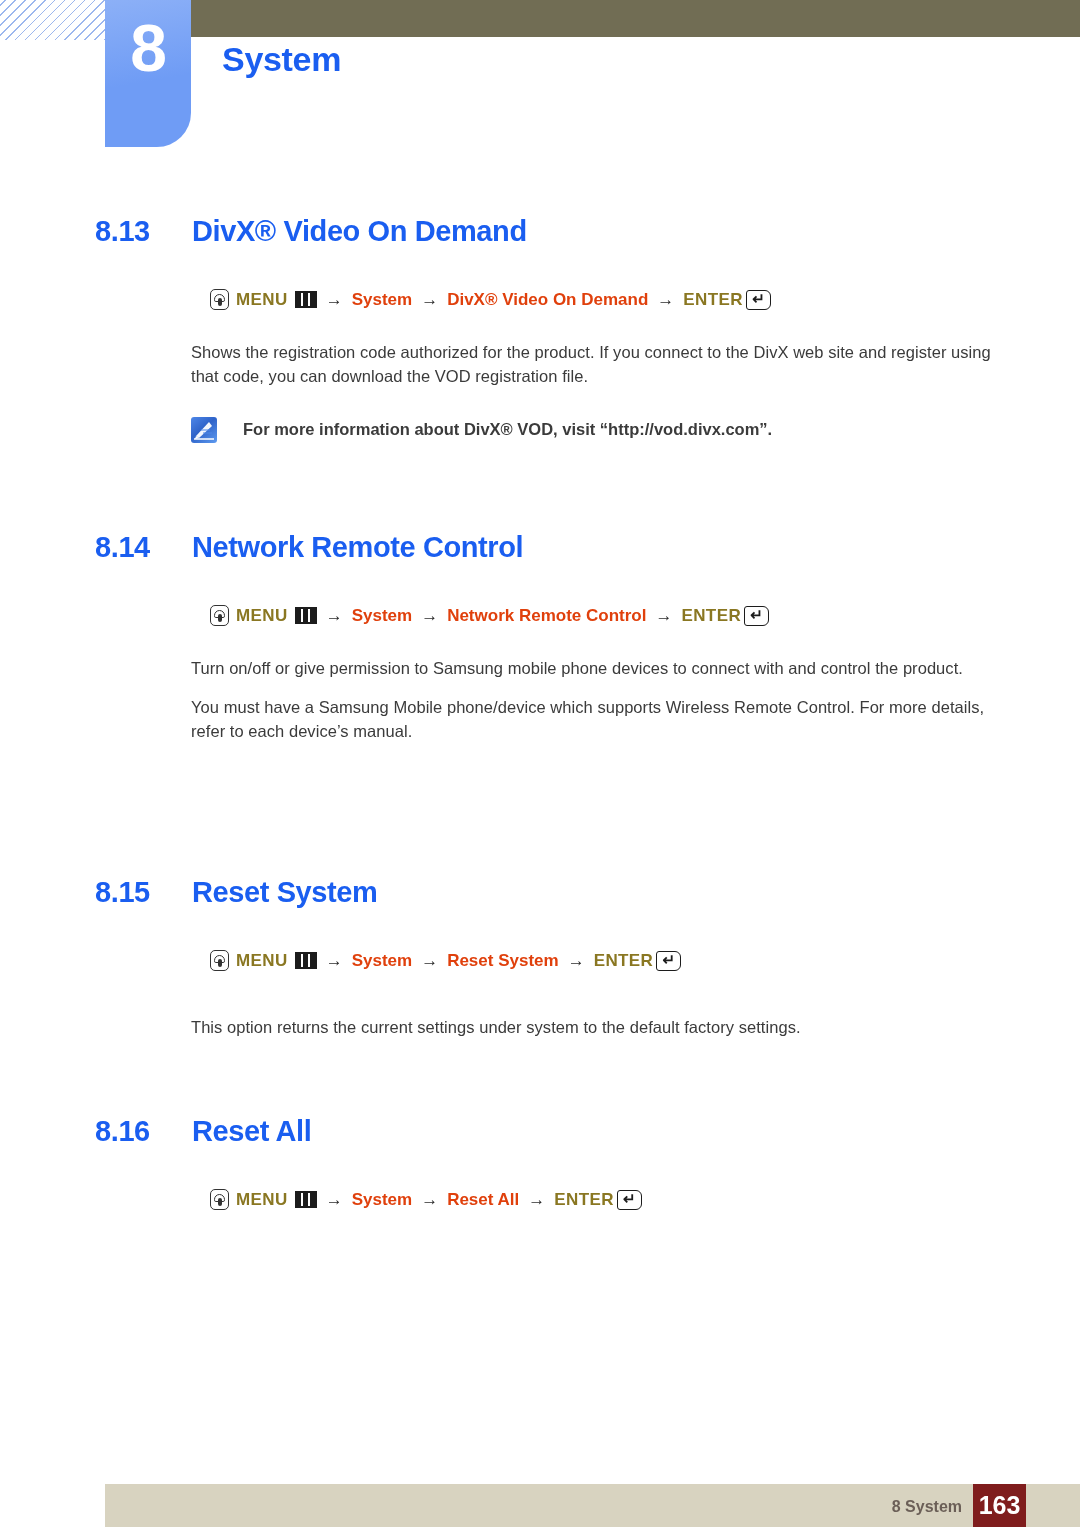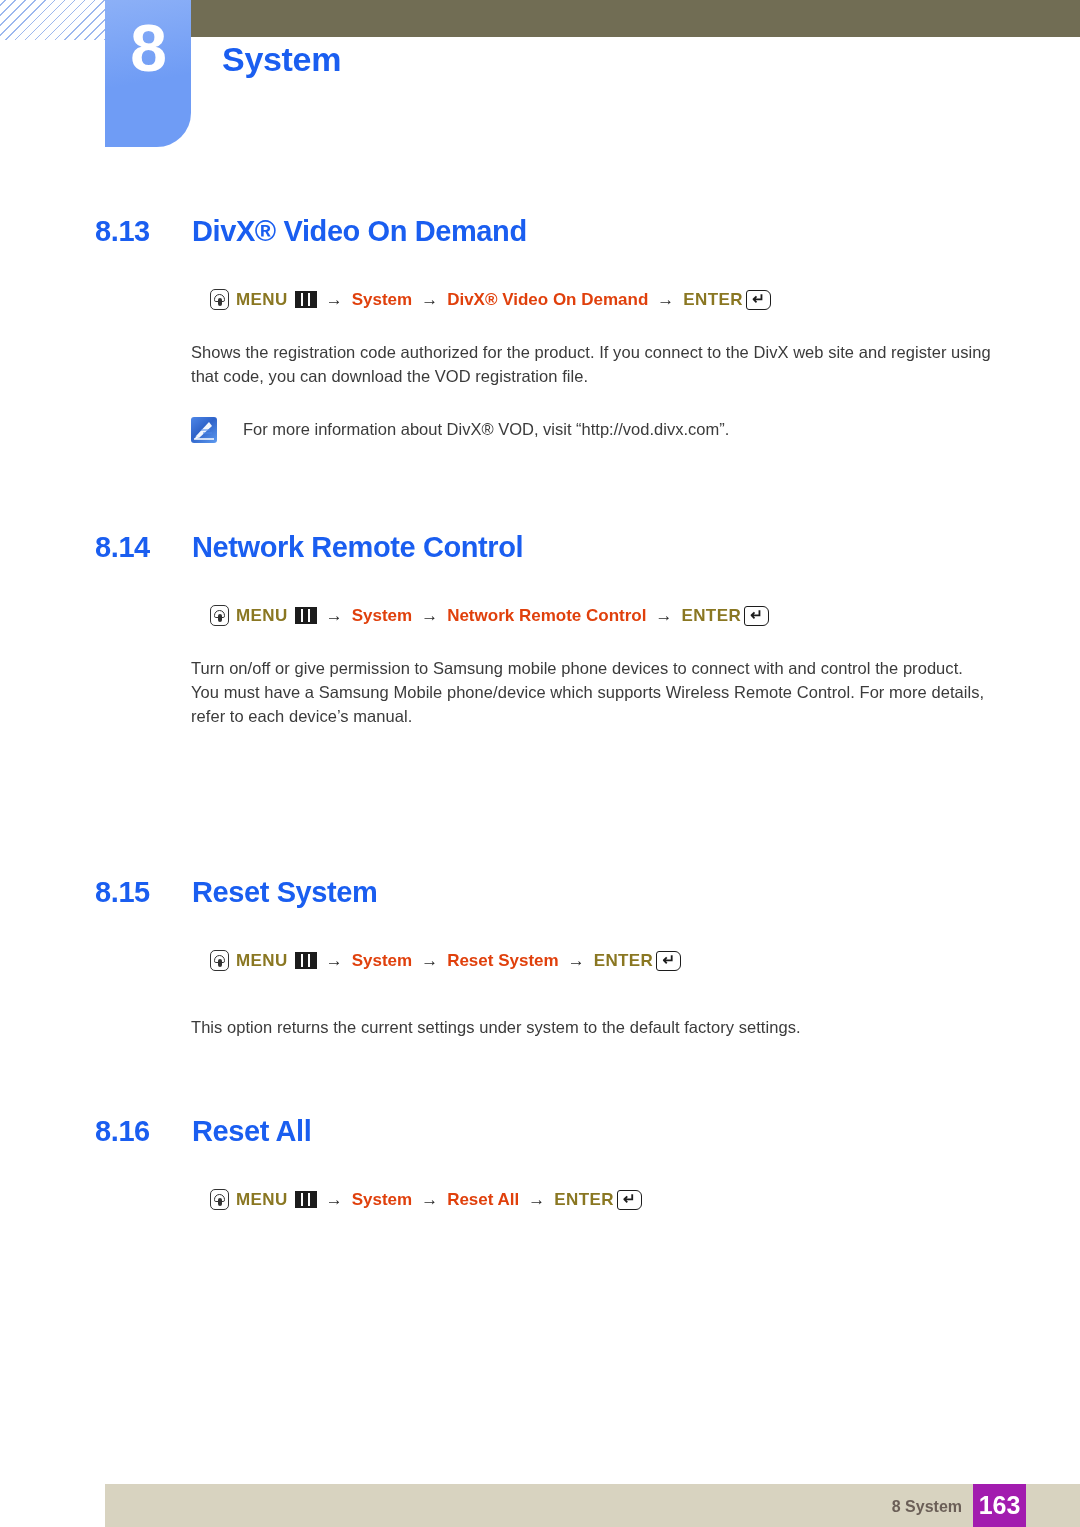--- a/index.html
+++ b/index.html
@@ -209,21 +209,21 @@
     position: absolute;
     right: 118px; bottom: 11px;
     font-size: 16px;
     font-weight: bold;
     color: #6b5f57;
   }
   .footer-page {
     position: absolute;
     right: 54px; bottom: 0;
     width: 53px; height: 43px;
-    background: #a21caf;
+    background: #7f1d1d;
     color: #ffffff;
     font-size: 25px;
     font-weight: bold;
     display: flex;
     align-items: center;
     justify-content: center;
   }
 </style>
 </head>
 <body>
@@ -251,21 +251,21 @@
       <span class="mp-item">DivX® Video On Demand</span>
       <span class="mp-arrow">→</span>
       <span class="mp-enter">ENTER</span>
       <span class="icon-enter">
           <span>↵</span>
         </span>
     </div>
 
     <div class="para" style="margin-top:30px;">Shows the registration code authorized for the product. If you connect to the DivX web site and register using that code, you can download the VOD registration file.</div>
 
-    <div class="note" style="margin-top:27px;">
+    <div class="note" style="margin-top:27px;font-weight:bold;">
       <span class="icon-note">
         <svg width="26" height="26" viewBox="0 0 26 26">
           <path d="M5 19 L18 5 L21 9 L8 21 Z" fill="#ffffff" opacity="0.95"></path>
           <path d="M5 19 L8 21 L4 22 Z" fill="#ffffff"></path>
           <path d="M3 22 L23 22" stroke="#ffffff" stroke-width="1.6" fill="none"></path>
           <path d="M10 13 L19 13 M12 16 L21 16" stroke="#4e87e8" stroke-width="1.1" fill="none"></path>
         </svg>
       </span>
       <span class="note-text">For more information about DivX® VOD, visit “http://vod.divx.com”.</span>
     </div>
@@ -286,21 +286,21 @@
       <span class="mp-arrow">→</span>
       <span class="mp-item">Network Remote Control</span>
       <span class="mp-arrow">→</span>
       <span class="mp-enter">ENTER</span>
       <span class="icon-enter">
           <span>↵</span>
         </span>
     </div>
 
     <div class="para" style="margin-top:30px;">Turn on/off or give permission to Samsung mobile phone devices to connect with and control the product.</div>
-    <div class="para" style="">You must have a Samsung Mobile phone/device which supports Wireless Remote Control. For more details, refer to each device’s manual.</div>
+    <div class="para" style="margin-top:15px;">You must have a Samsung Mobile phone/device which supports Wireless Remote Control. For more details, refer to each device’s manual.</div>
   </div>
 
   <div class="section" style="top:876px;">
     <div class="sec-heading">
       <span class="sec-num">8.15</span>
       <span class="sec-name">Reset System</span>
     </div>
 
     <div class="menupath" style="margin-top:41px;">
       <span class="icon-hand"></span>

